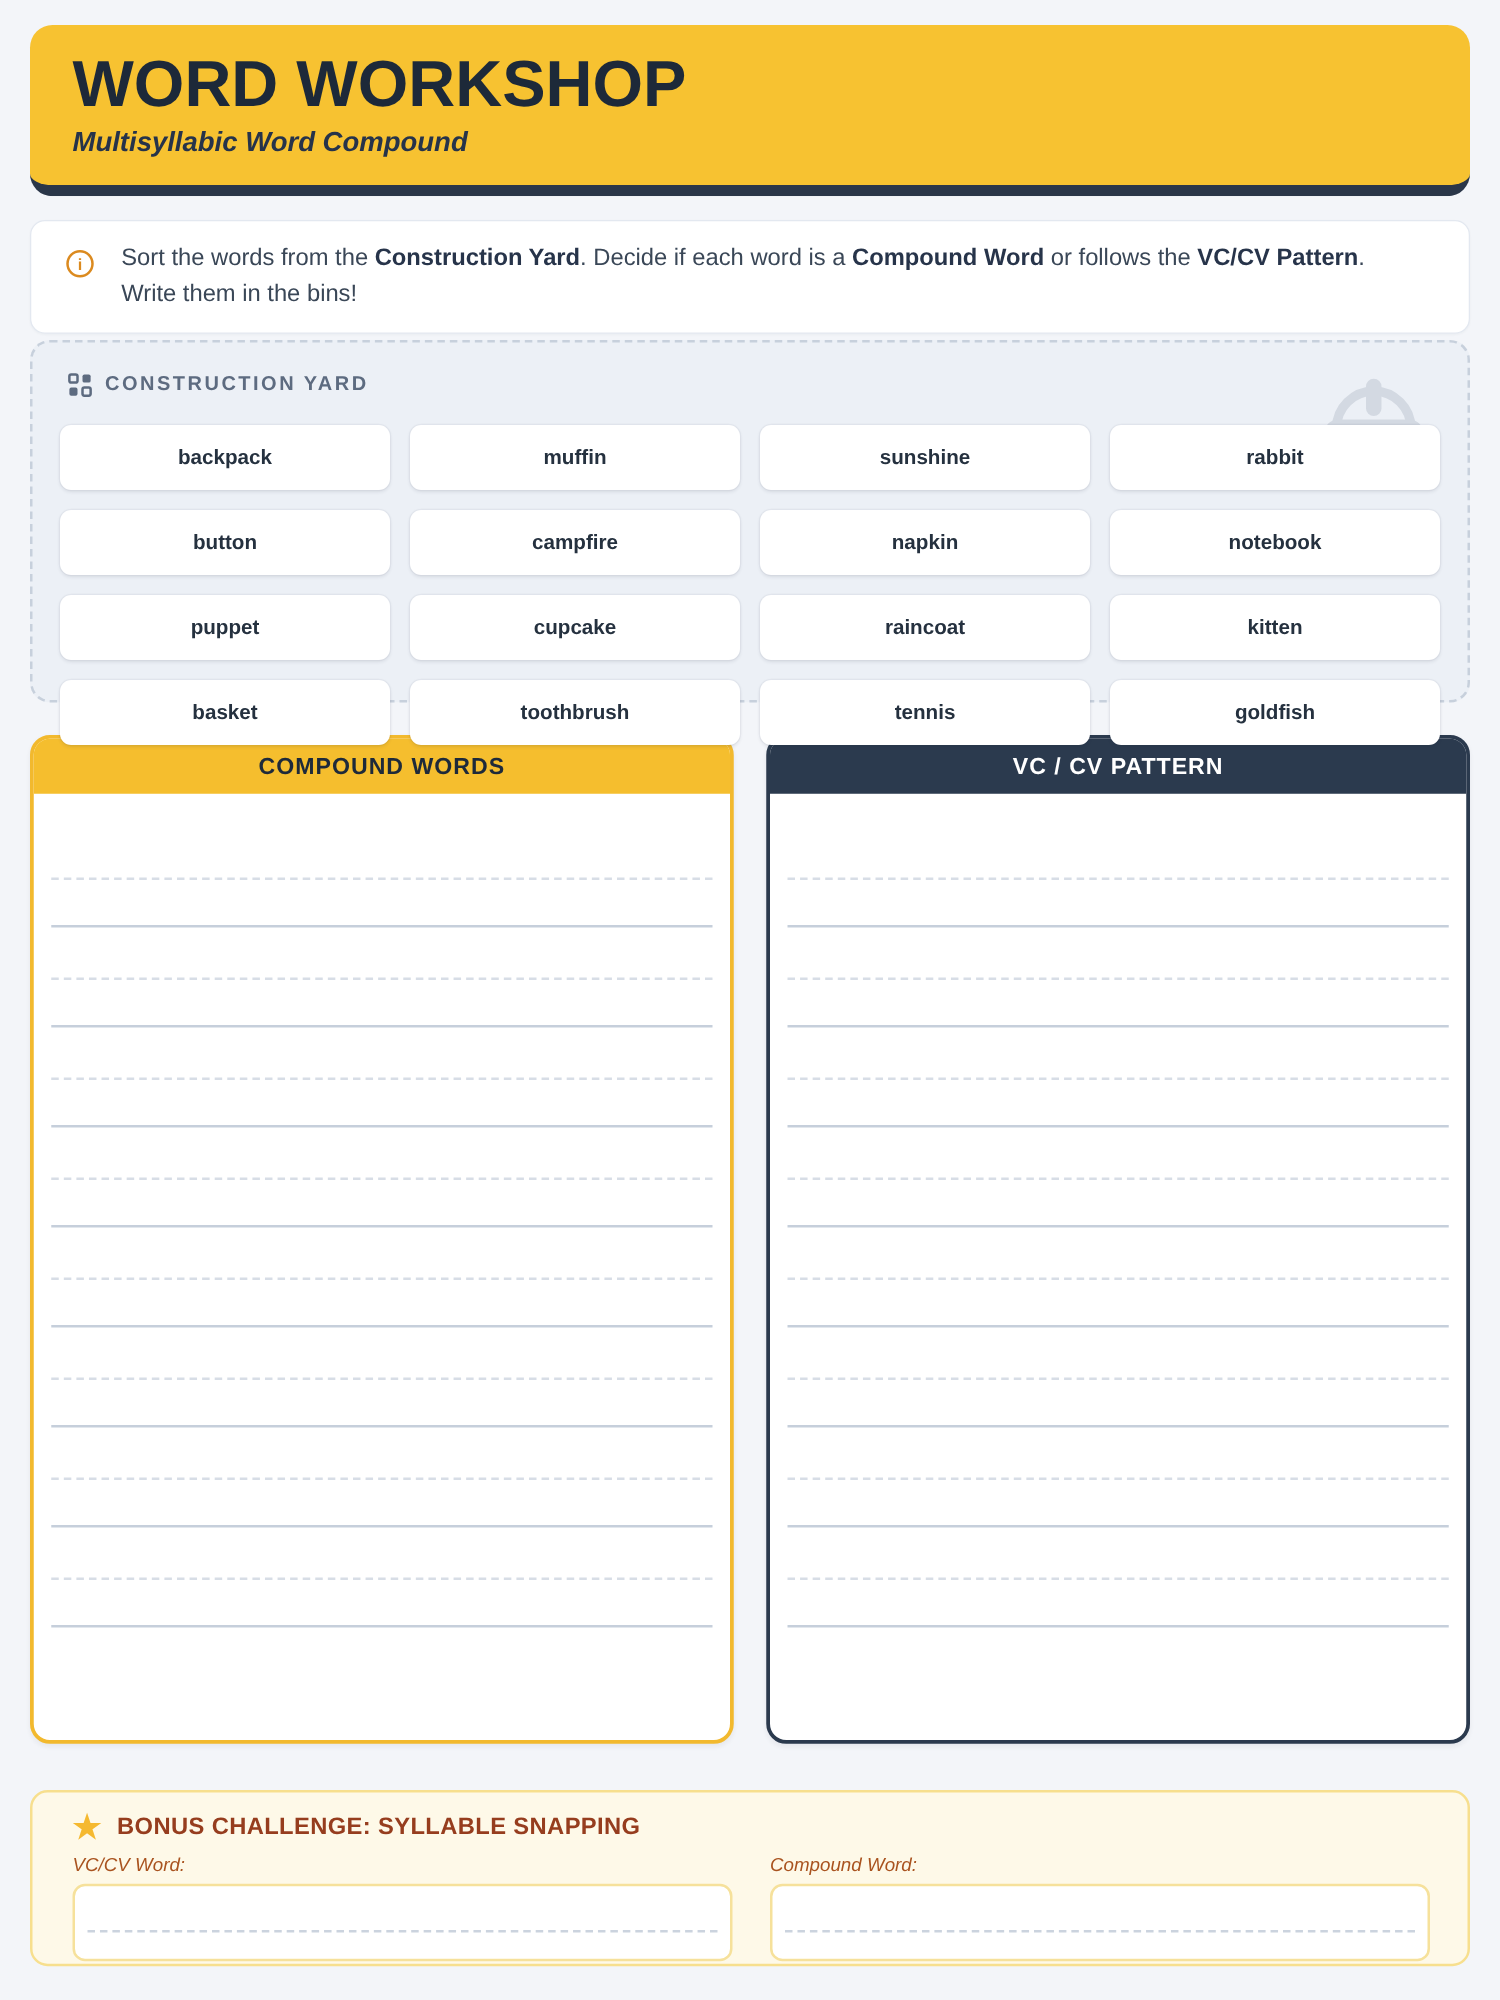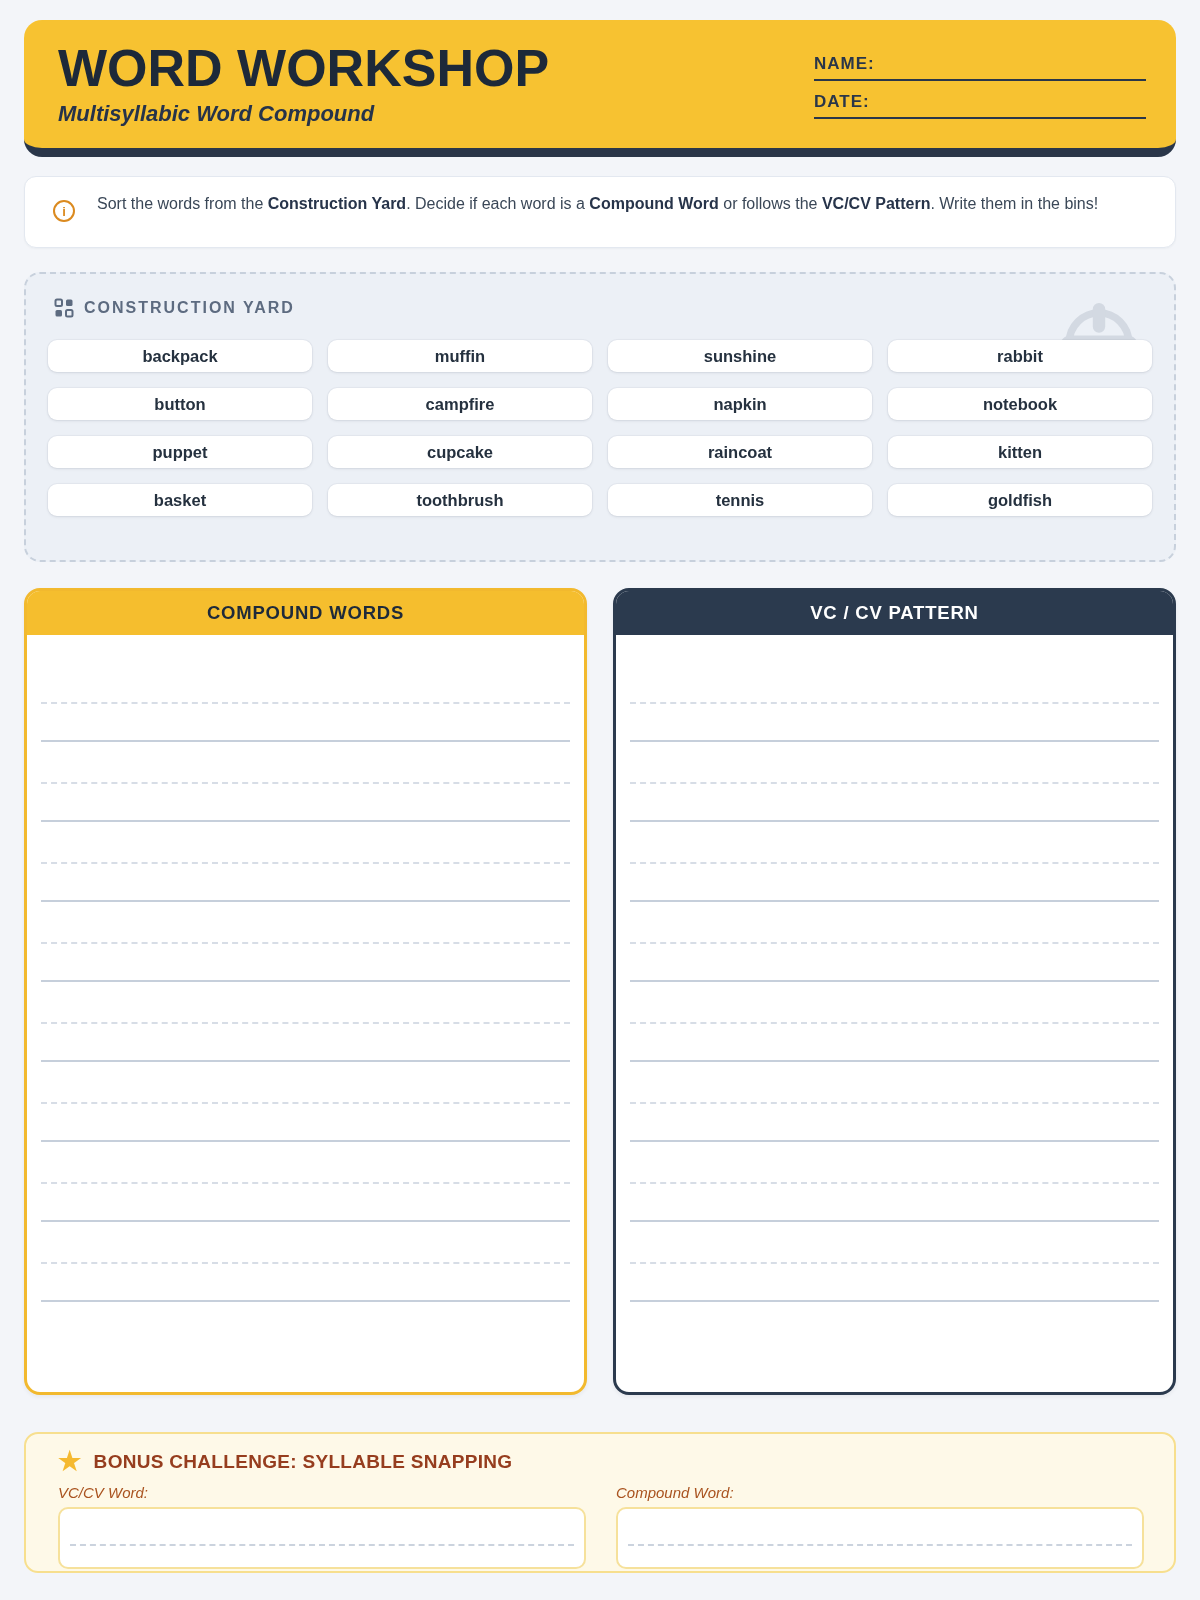--- a/index.html
+++ b/index.html
@@ -43,21 +43,21 @@
     display:flex; gap:22px; align-items:flex-start;
     padding:15px 40px 15px 28px;
   }
   .info-icon {
     flex:0 0 auto; width:22px; height:22px; margin-top:8px;
     border:2.5px solid #DB8A1F; border-radius:50%;
     color:#DB8A1F; font-weight:bold; font-size:13px;
     display:grid; place-items:center;
   }
   .instructions-text {
-    font-size:16px; line-height:1.55; color:#3A4757;
+    font-size:19px; line-height:1.55; color:#3A4757;
   }
   .instructions-text b { color:#27344A; }
 
   
   .yard {
     position:absolute; left:24px; top:272px; width:1152px; height:290px;
     background:#ECF0F6; border:2px dashed #C7D0DC; border-radius:16px;
     padding:24px 22px 0;
   }
   .yard-header {
@@ -67,21 +67,21 @@
   }
   .hardhat {
     position:absolute; top:24px; right:34px; z-index:0;
   }
   .word-grid {
     margin-top:22px;
     display:grid; grid-template-columns:repeat(4,1fr); gap:16px;
     position:relative; z-index:1;
   }
   .chip {
-    background:#FFFFFF; border-radius:9px; height:32px;
+    background:#FFFFFF; border-radius:9px; height:52px;
     display:grid; place-items:center;
     font-weight:bold; font-size:16.5px; color:#25313F;
     box-shadow:0 1px 3px rgba(30,41,59,.10), 0 0 0 1px rgba(30,41,59,.03);
   }
 
   
   .bins {
     position:absolute; left:24px; top:588px; width:1152px; height:807px;
     display:grid; grid-template-columns:1fr 1fr; gap:26px;
   }
@@ -130,28 +130,20 @@
 </style>
 </head>
 <body>
 
 <div class="page">
 
   <header class="header">
     <div>
       <div class="h-title">WORD WORKSHOP</div>
       <div class="h-sub">Multisyllabic Word Compound</div>
-    </div>
-    <div class="h-fields">
-      <div class="h-field">
-        <span>NAME:</span>
-      </div>
-      <div class="h-field">
-        <span>DATE:</span>
-      </div>
     </div>
   </header>
 
   <section class="instructions">
     <span class="info-icon">i</span>
     <p class="instructions-text"><span>Sort the words from the </span><b>Construction Yard</b><span>. Decide if each word is a </span><b>Compound Word</b><span> or follows the </span><b>VC/CV Pattern</b><span>. Write them in the bins!</span></p>
   </section>
 
   <section class="yard">
     <svg class="hardhat" width="82" height="62" viewBox="0 0 66 50" fill="none">

